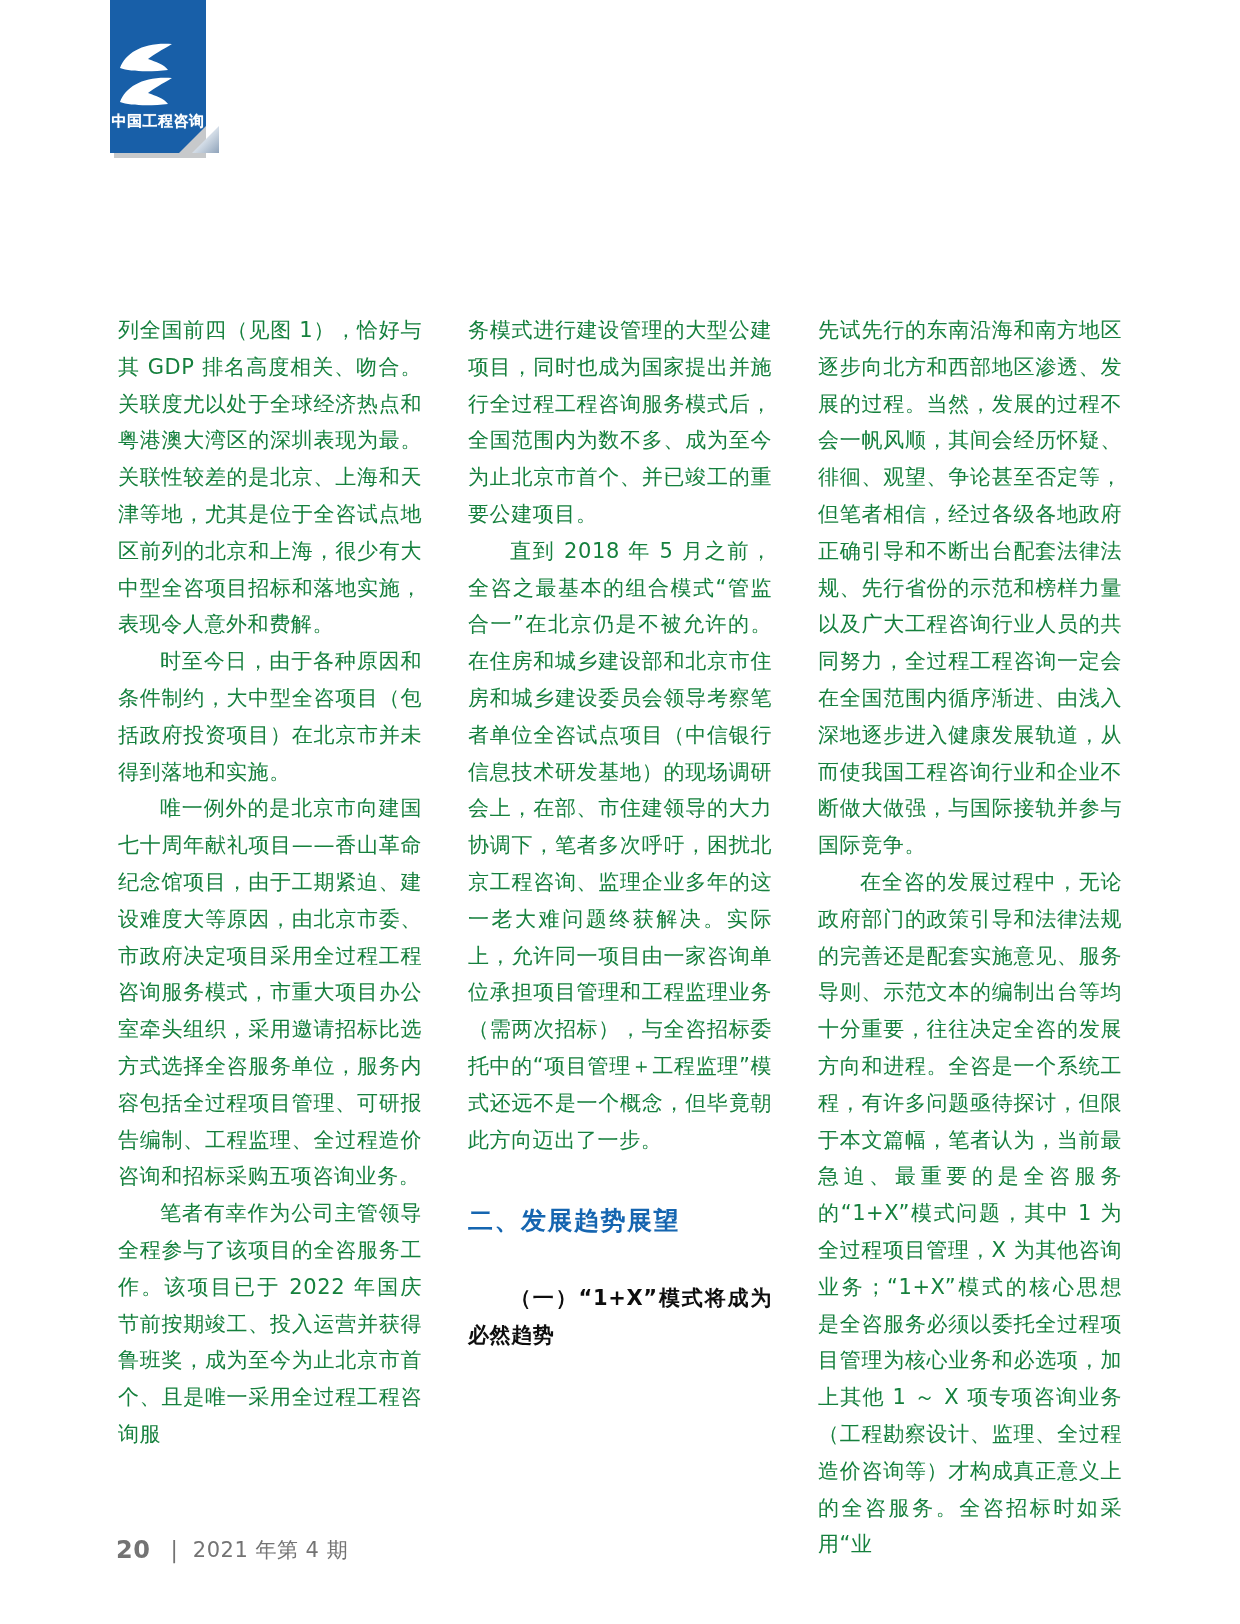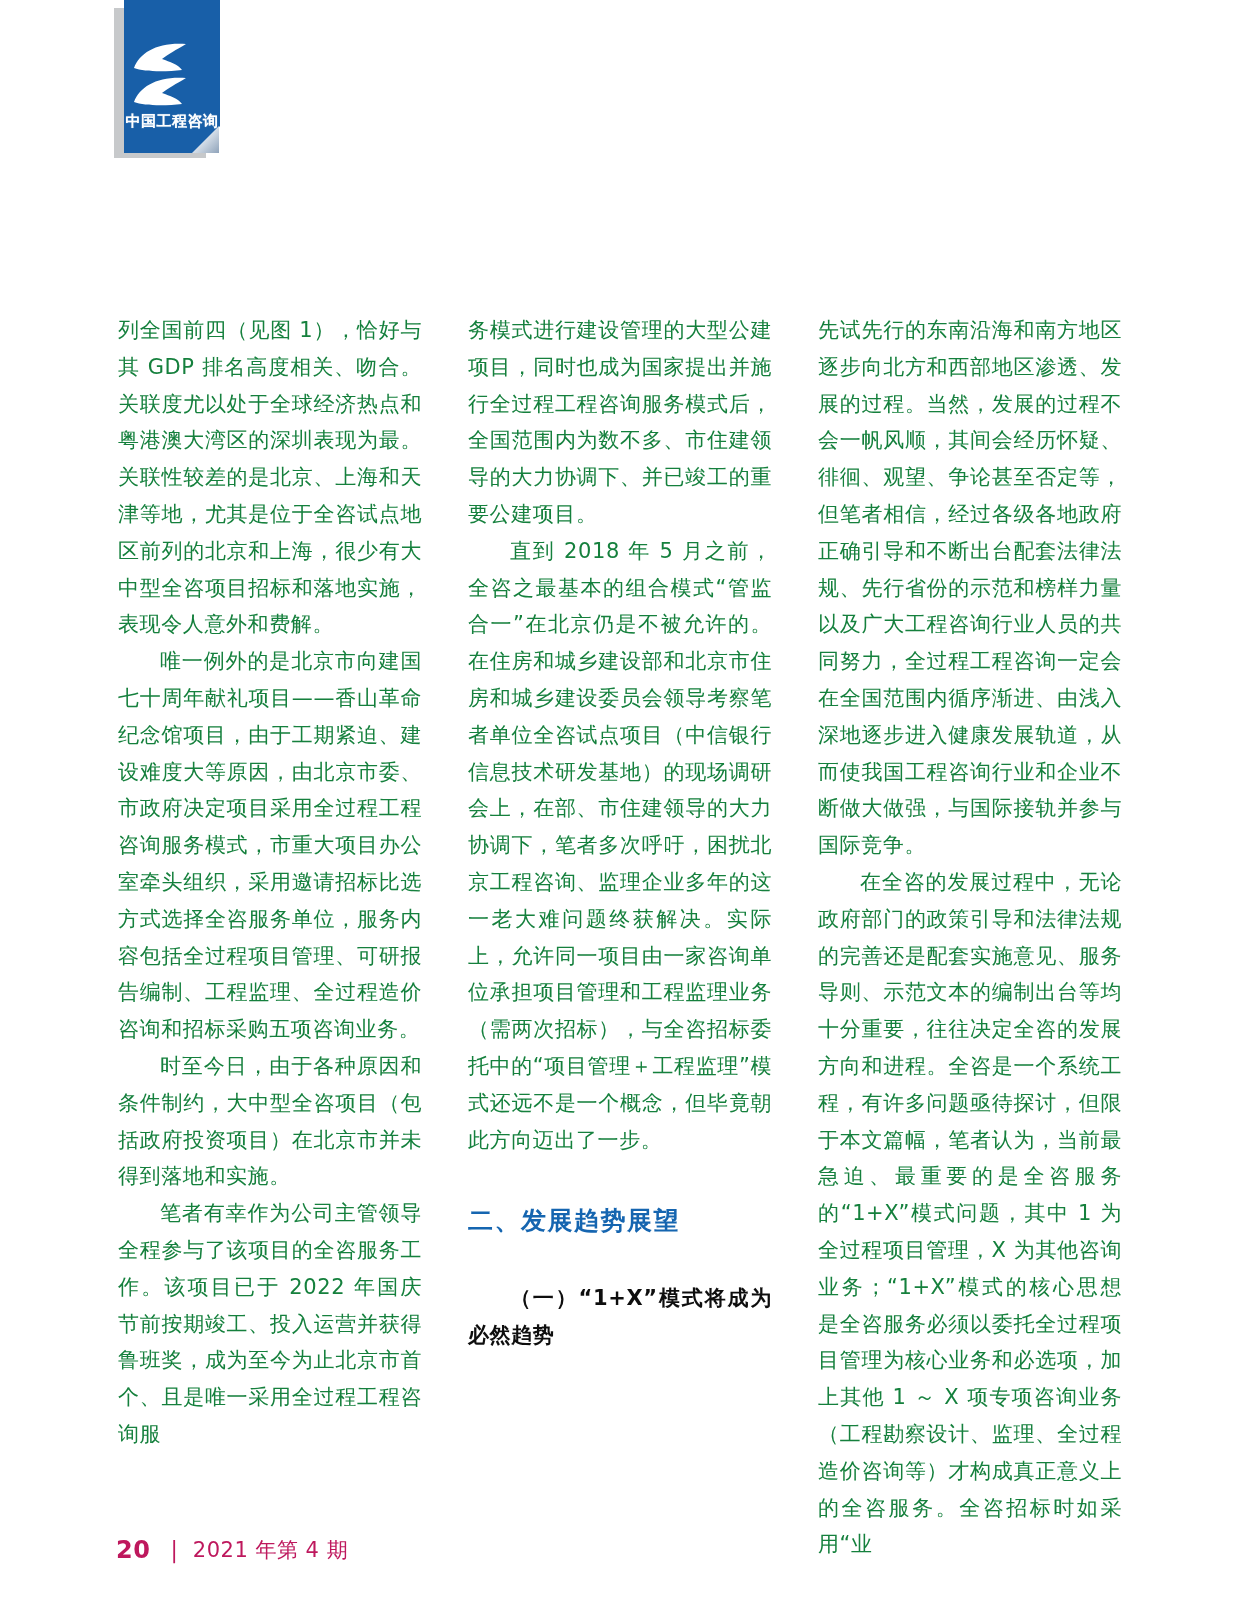--- a/index.html
+++ b/index.html
@@ -8,21 +8,21 @@
     font-family:"DejaVu Sans","Liberation Sans",sans-serif; overflow:hidden;
   }
 
   
   .logo-wrap { position:absolute; left:0; top:0; }
   .logo-shadow {
     position:absolute; left:114px; top:8px; width:92px; height:150px;
     background:#c7c9cb;
   }
   .logo-box {
-    position:absolute; left:124px; top:0; width:96px; height:153px;
+    position:absolute; left:110px; top:0; width:96px; height:153px;
     background:#185fa8;
     clip-path:polygon(0 0,100% 0,100% calc(100% - 27px),calc(100% - 27px) 100%,0 100%);
   }
   .logo-fold {
     position:absolute; left:192px; top:126px; width:27px; height:27px;
     background:linear-gradient(315deg,#8fa3ba 0%,#cfd9e4 45%,#f4f7fa 75%);
     clip-path:polygon(0 100%,100% 0,100% 100%);
   }
   .logo-icon { position:absolute; left:8px; top:42px; width:56px; height:66px; }
   .logo-text {
@@ -45,21 +45,21 @@
   p.indent { text-indent:2em; }
   h3.sub { font-weight:bold; color:#0e0e0e; text-indent:2em; margin:14px 0 10px 0; }
   h2.sec {
     font-size:25px; line-height:34px; font-weight:bold; color:#1565b0;
     letter-spacing:1.5px; text-indent:0; margin:46px 0 42px 0; text-align:left;
   }
 
   
   .footer {
     position:absolute; left:116px; top:1536px;
-    display:flex; align-items:center; color:#be185d;text-align:right;
+    display:flex; align-items:center; color:#737373;text-align:right;
   }
   .pnum { font-size:24px; font-weight:bold; letter-spacing:0.5px; }
   .fsep { font-size:23px; font-weight:bold; margin:0 14px 0 20px; transform:scaleX(0.7); }
   .fissue { font-size:21px; letter-spacing:0.5px; }
 </style>
 </head>
 <body>
 
 <div class="page">
 
@@ -72,27 +72,27 @@
       </svg>
       <div class="logo-text">中国工程咨询</div>
     </div>
     <div class="logo-fold"></div>
   </div>
 
   <div class="content">
 
     <div class="col">
       <p class="cont">列全国前四（见图 1），恰好与其 GDP 排名高度相关、吻合。关联度尤以处于全球经济热点和粤港澳大湾区的深圳表现为最。关联性较差的是北京、上海和天津等地，尤其是位于全咨试点地区前列的北京和上海，很少有大中型全咨项目招标和落地实施，表现令人意外和费解。</p>
+      <p class="indent">时至今日，由于各种原因和条件制约，大中型全咨项目（包括政府投资项目）在北京市并未得到落地和实施。</p>
       <p class="indent">唯一例外的是北京市向建国七十周年献礼项目——香山革命纪念馆项目，由于工期紧迫、建设难度大等原因，由北京市委、市政府决定项目采用全过程工程咨询服务模式，市重大项目办公室牵头组织，采用邀请招标比选方式选择全咨服务单位，服务内容包括全过程项目管理、可研报告编制、工程监理、全过程造价咨询和招标采购五项咨询业务。</p>
-      <p class="indent">时至今日，由于各种原因和条件制约，大中型全咨项目（包括政府投资项目）在北京市并未得到落地和实施。</p>
       <p class="indent">笔者有幸作为公司主管领导全程参与了该项目的全咨服务工作。该项目已于 2022 年国庆节前按期竣工、投入运营并获得鲁班奖，成为至今为止北京市首个、且是唯一采用全过程工程咨询服</p>
     </div>
 
     <div class="col">
-      <p class="cont">务模式进行建设管理的大型公建项目，同时也成为国家提出并施行全过程工程咨询服务模式后，全国范围内为数不多、市住建领导的大力协调下、并已竣工的重要公建项目。</p>
+      <p class="cont">务模式进行建设管理的大型公建项目，同时也成为国家提出并施行全过程工程咨询服务模式后，全国范围内为数不多、成为至今为止北京市首个、并已竣工的重要公建项目。</p>
       <p class="indent">直到 2018 年 5 月之前，全咨之最基本的组合模式“管监合一”在北京仍是不被允许的。在住房和城乡建设部和北京市住房和城乡建设委员会领导考察笔者单位全咨试点项目（中信银行信息技术研发基地）的现场调研会上，在部、市住建领导的大力协调下，笔者多次呼吁，困扰北京工程咨询、监理企业多年的这一老大难问题终获解决。实际上，允许同一项目由一家咨询单位承担项目管理和工程监理业务（需两次招标），与全咨招标委托中的“项目管理＋工程监理”模式还远不是一个概念，但毕竟朝此方向迈出了一步。</p>
       <h2 class="sec">二、发展趋势展望</h2>
       <h3 class="sub">（一）“1+X”模式将成为必然趋势</h3>
     </div>
 
     <div class="col">
       <p class="cont">先试先行的东南沿海和南方地区逐步向北方和西部地区渗透、发展的过程。当然，发展的过程不会一帆风顺，其间会经历怀疑、徘徊、观望、争论甚至否定等，但笔者相信，经过各级各地政府正确引导和不断出台配套法律法规、先行省份的示范和榜样力量以及广大工程咨询行业人员的共同努力，全过程工程咨询一定会在全国范围内循序渐进、由浅入深地逐步进入健康发展轨道，从而使我国工程咨询行业和企业不断做大做强，与国际接轨并参与国际竞争。</p>
       <p class="indent">在全咨的发展过程中，无论政府部门的政策引导和法律法规的完善还是配套实施意见、服务导则、示范文本的编制出台等均十分重要，往往决定全咨的发展方向和进程。全咨是一个系统工程，有许多问题亟待探讨，但限于本文篇幅，笔者认为，当前最急迫、最重要的是全咨服务的“1+X”模式问题，其中 1 为全过程项目管理，X 为其他咨询业务；“1+X”模式的核心思想是全咨服务必须以委托全过程项目管理为核心业务和必选项，加上其他 1 ～ X 项专项咨询业务（工程勘察设计、监理、全过程造价咨询等）才构成真正意义上的全咨服务。全咨招标时如采用“业</p>
     </div>
 

